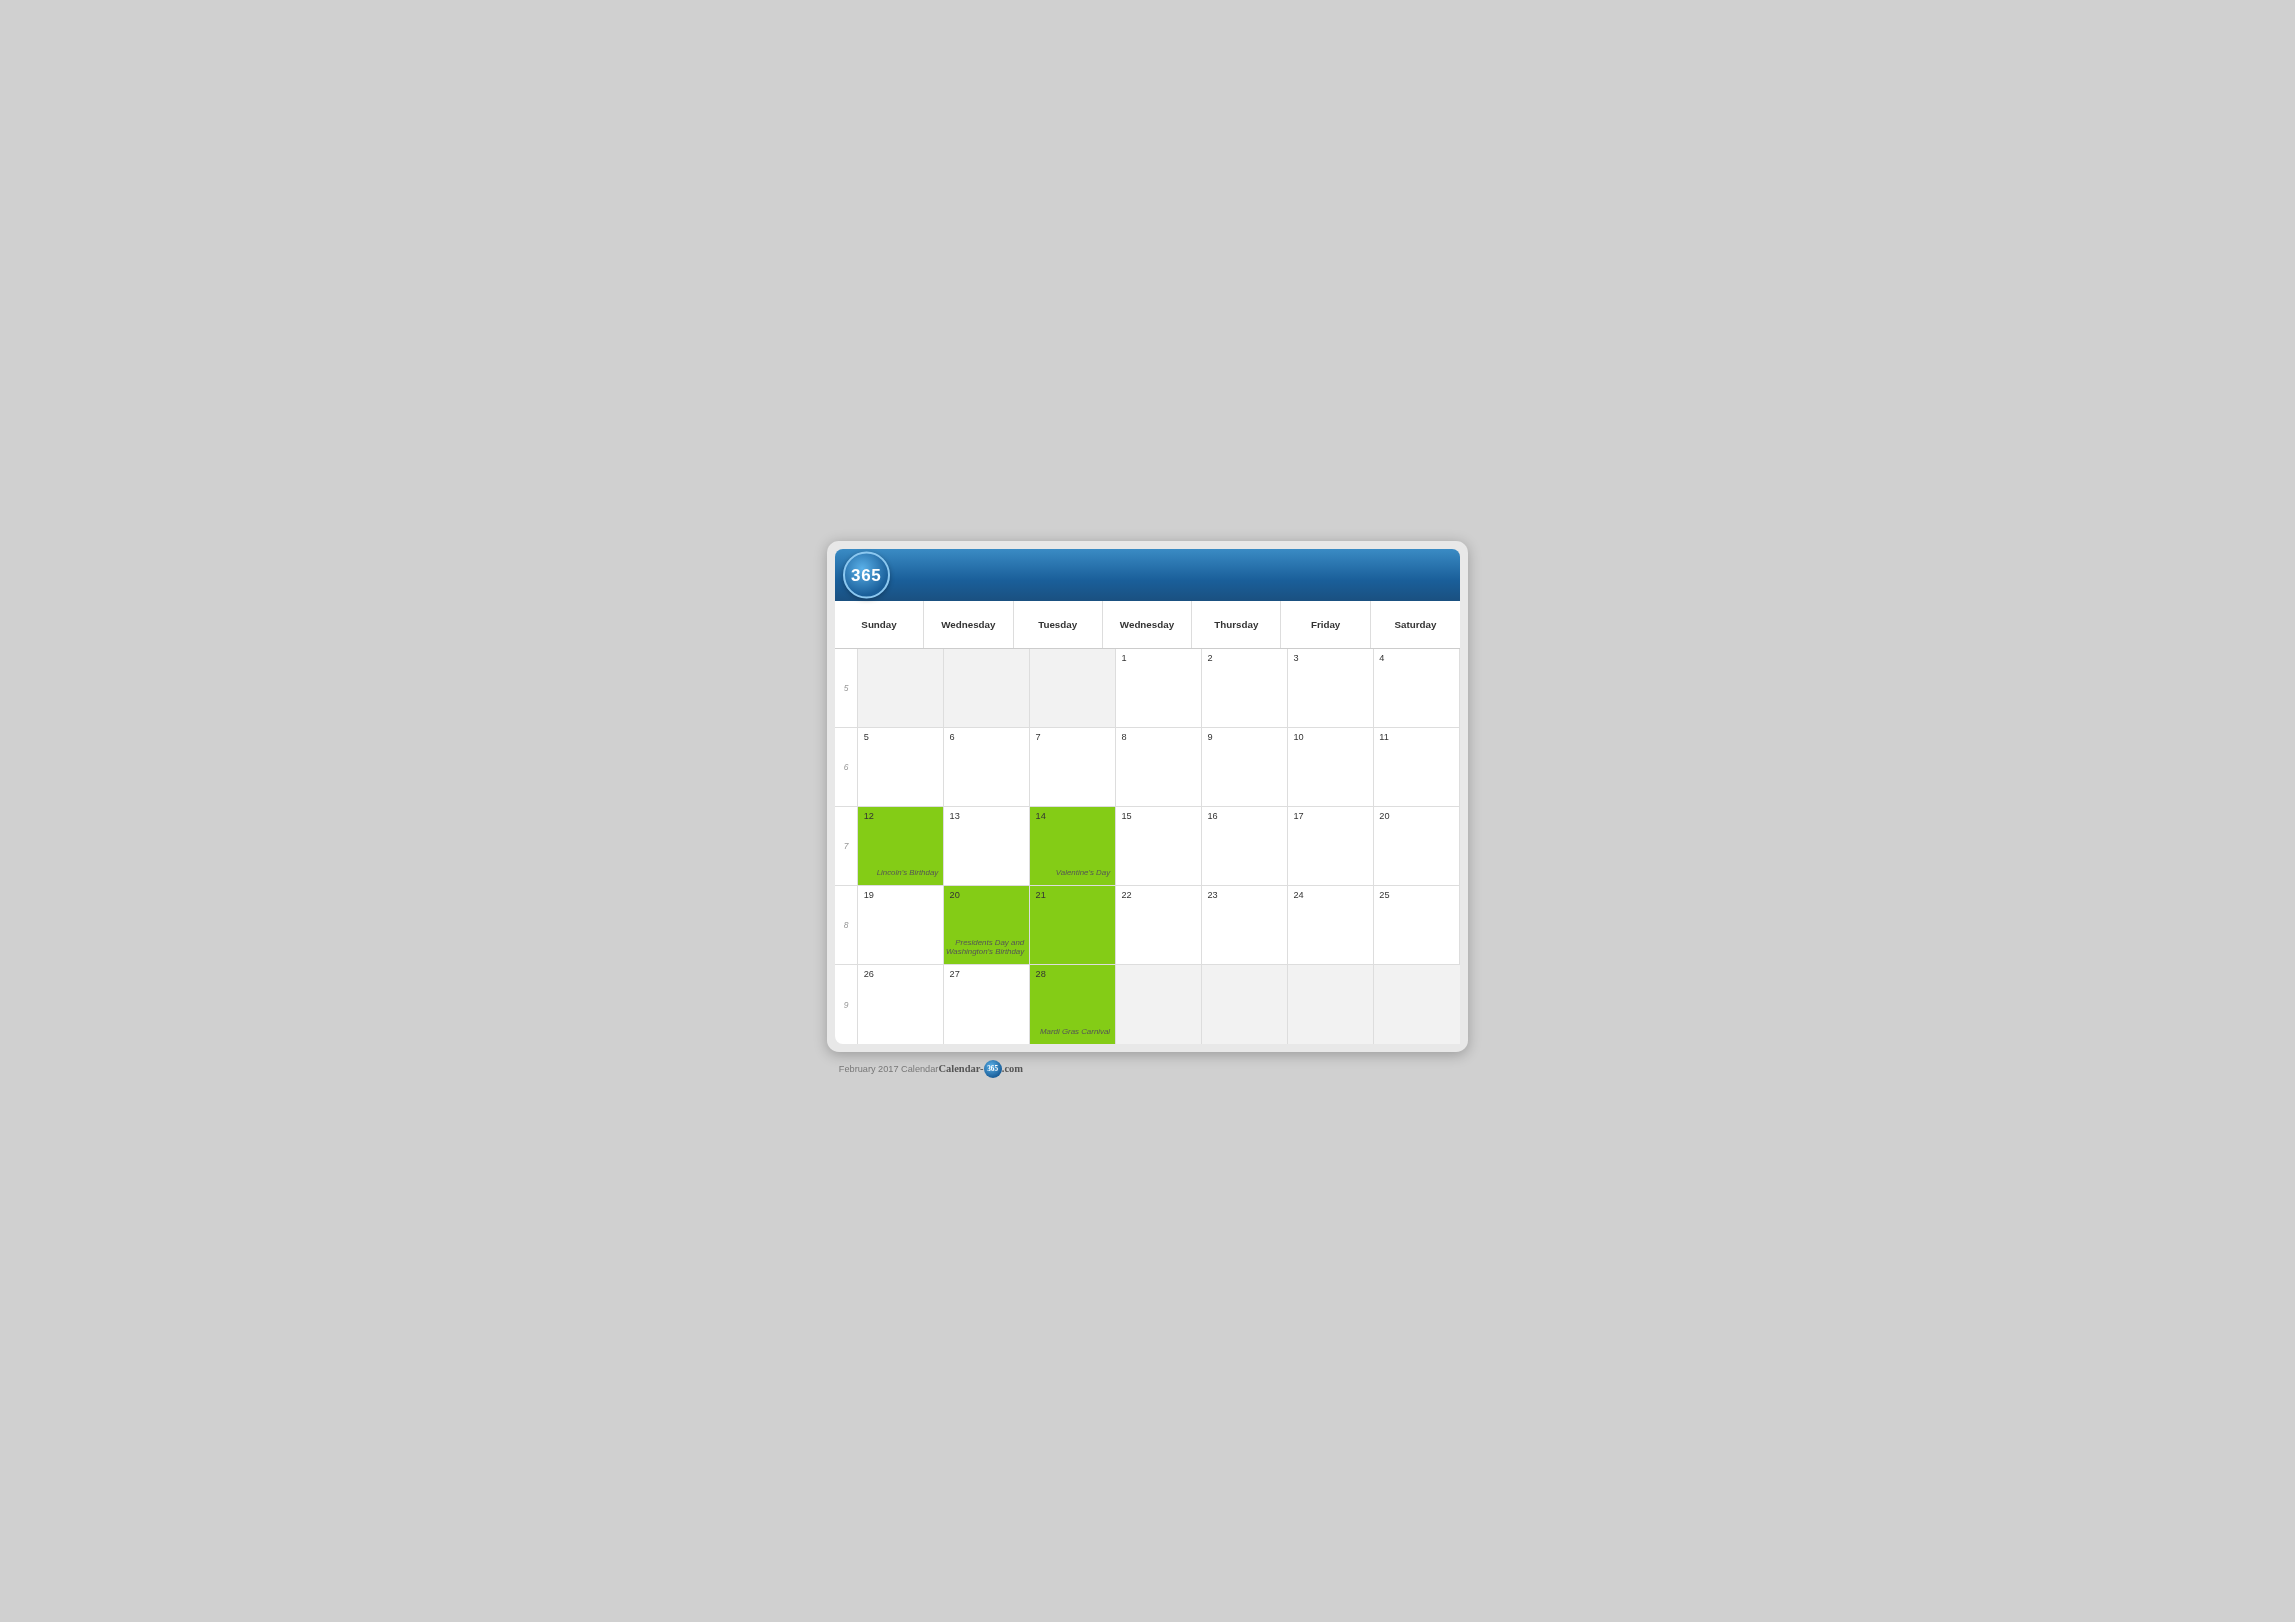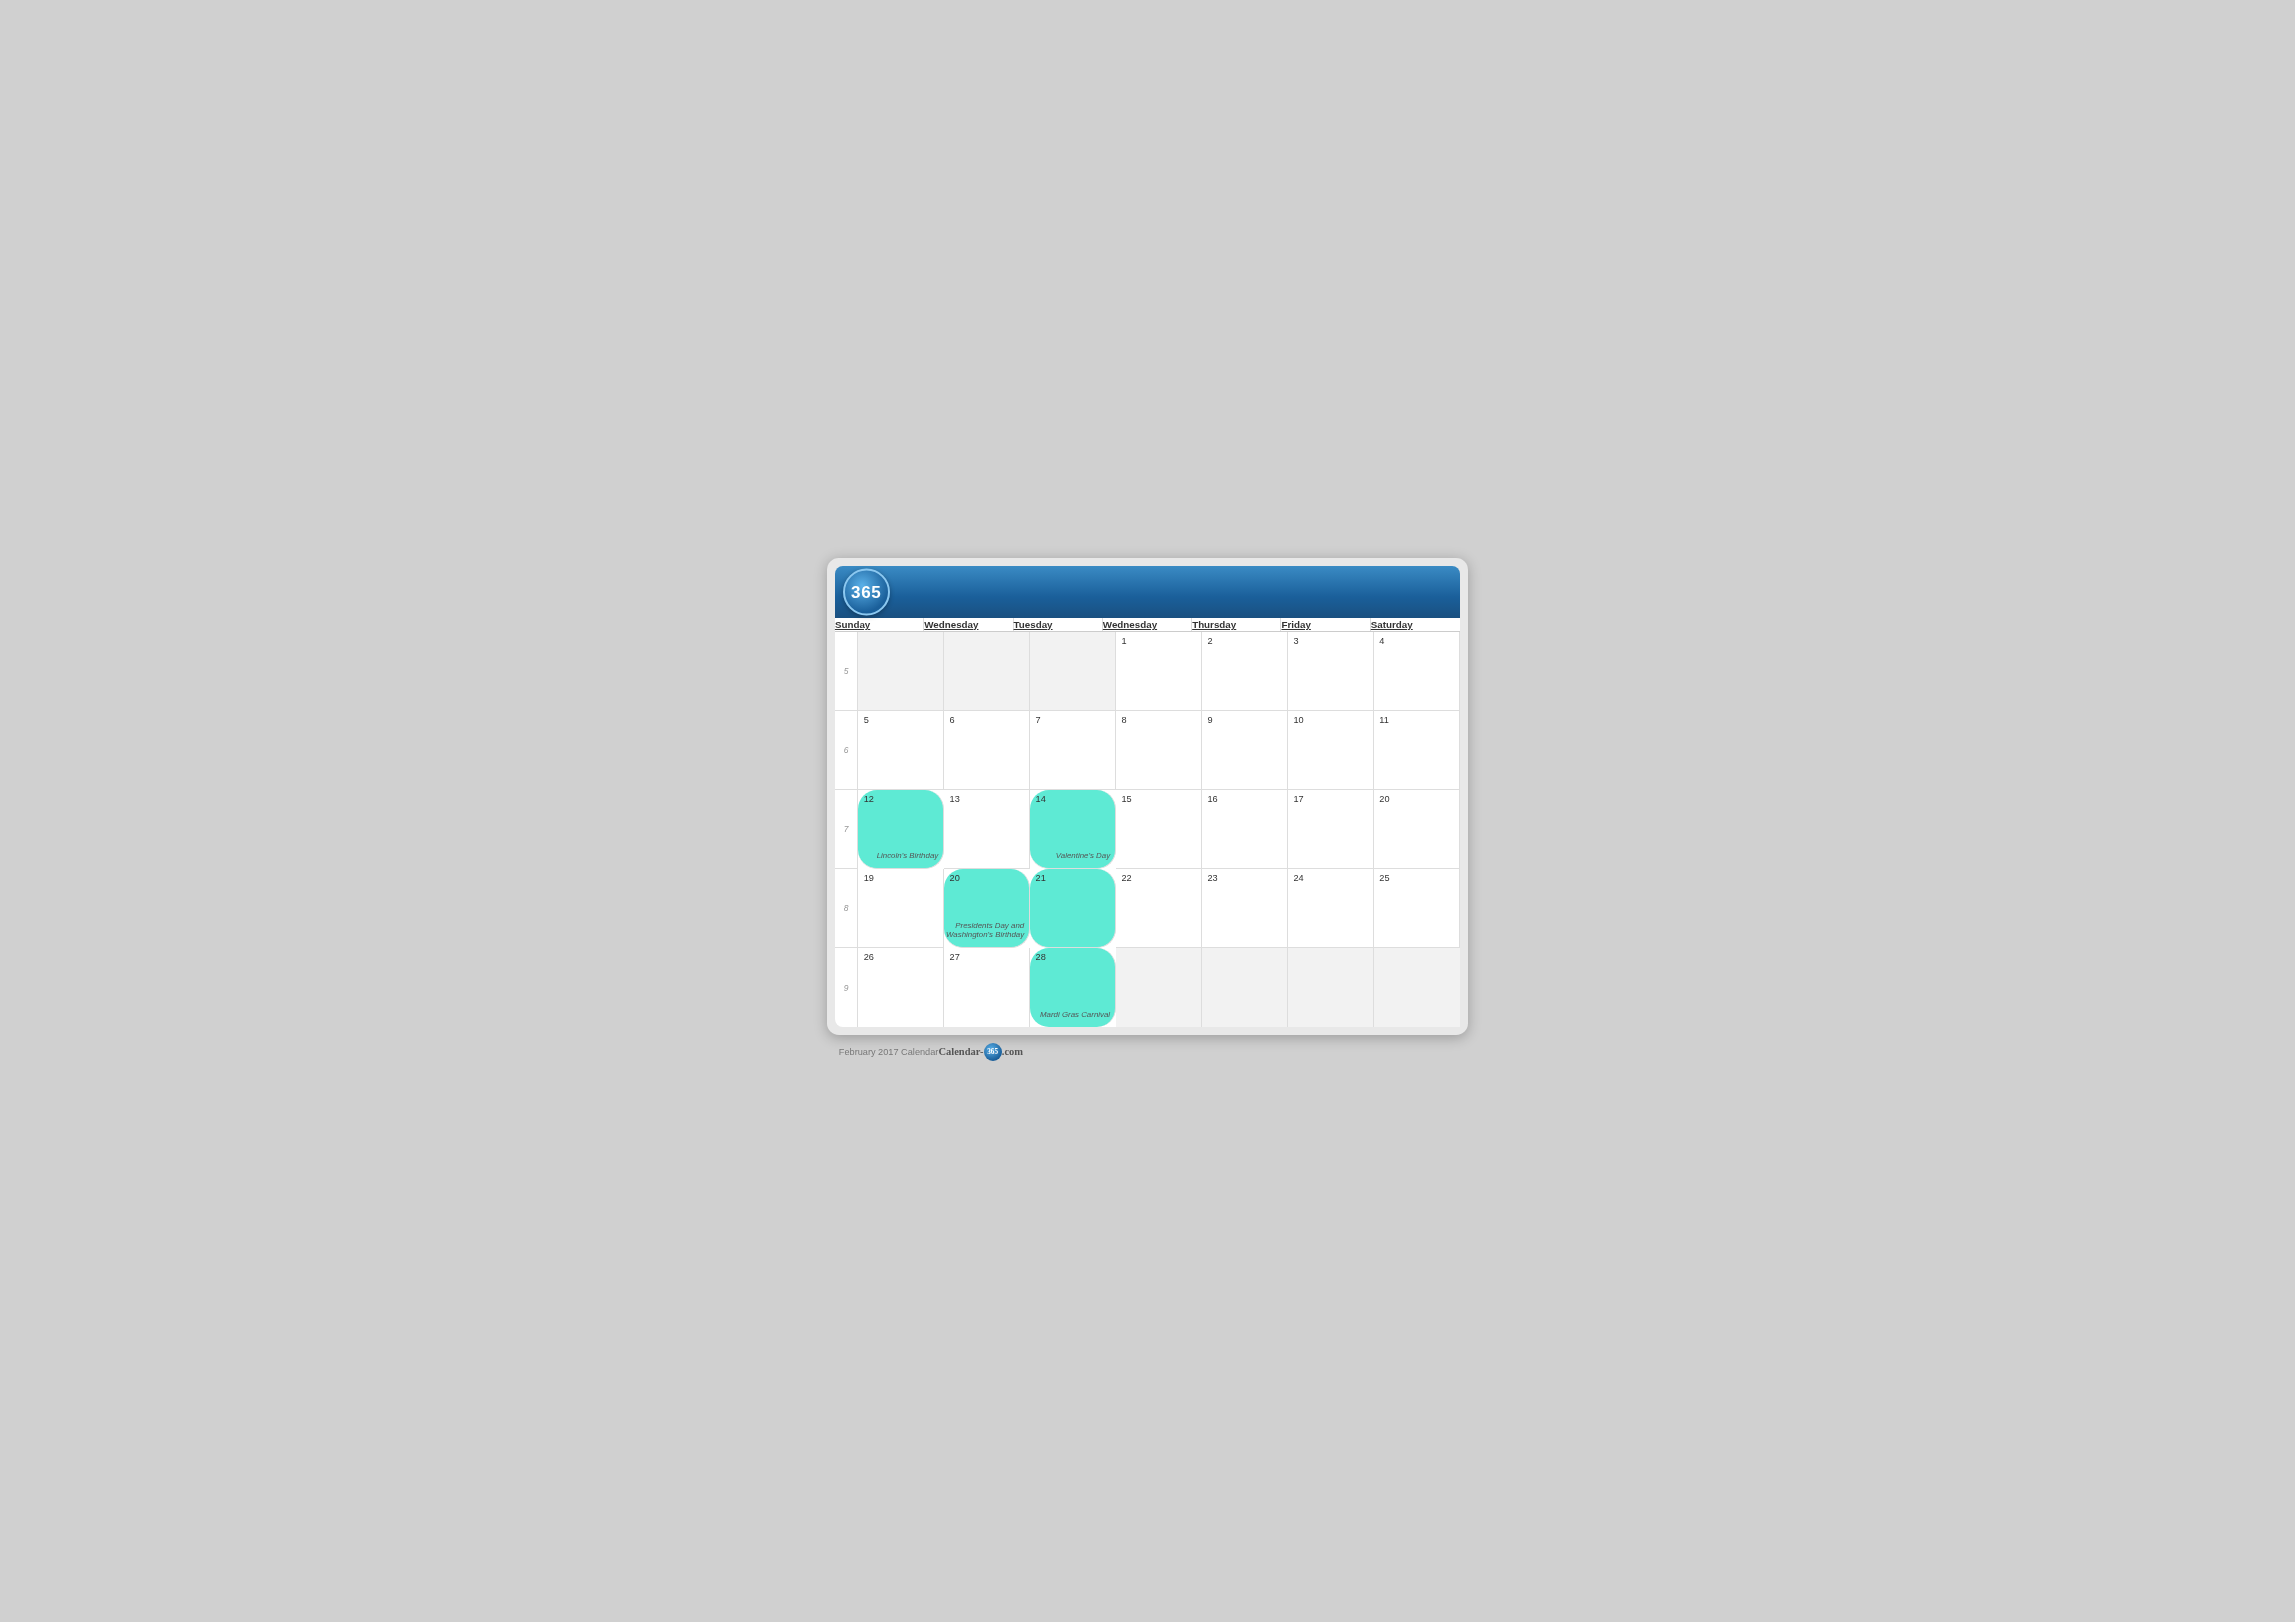--- a/index.html
+++ b/index.html
@@ -63,26 +63,26 @@
     .calendar-body {
       background: white;
       border-radius: 0 0 7.9px 7.9px;
     }
     .day-headers {
       display: grid;
       grid-template-columns: repeat(7, 1fr);
       border-bottom: 0.7px solid #ccc;
     }
     .day-header {
-      padding: 1px 0;
+      text-align: center;
+      padding: 18px 0;
       font-size: 9.8px;
       font-weight: bold;
       color: #333;
       border-right: 0.7px solid #ddd;
-      text-decoration: underline;
     }
     .day-header:last-child { border-right: none; }
     .calendar-grid {
       display: grid;
       grid-template-columns: 23.6px repeat(7, 1fr);
       grid-template-rows: repeat(5, 79px);
     }
     .week-num {
       display: flex;
       align-items: center;
@@ -99,22 +99,21 @@
       border-bottom: 0.7px solid #ddd;
       padding: 3.9px 5.2px;
       position: relative;
       background: #f2f2f2;
     }
     .cal-cell:last-child { border-right: none; }
     .cal-cell.in-month {
       background: white;
     }
     .cal-cell.highlighted {
-      background: #5eead4;
-      border-radius: 19px;
+      background: #84cc16;
     }
     .cal-cell.empty {
       background: #f2f2f2;
     }
     .day-num {
       font-size: 9.2px;
       color: #333;
       font-weight: normal;
       display: block;
       margin-bottom: 2.6px;

